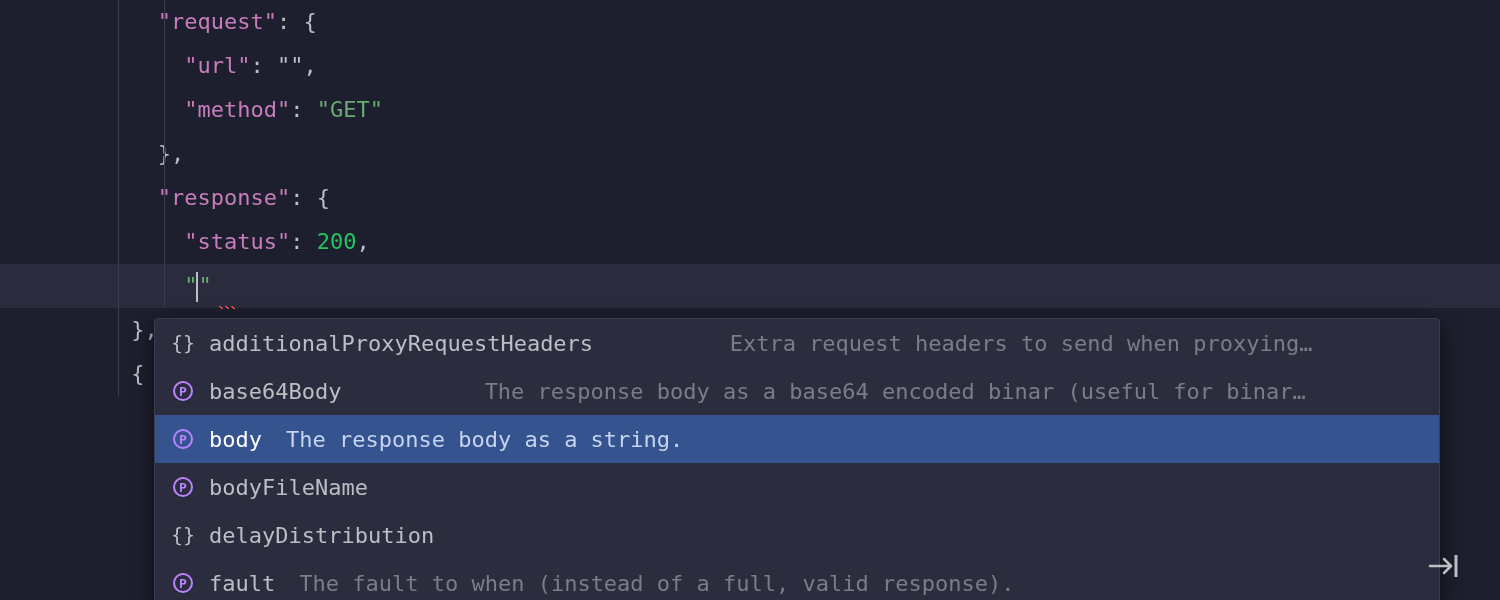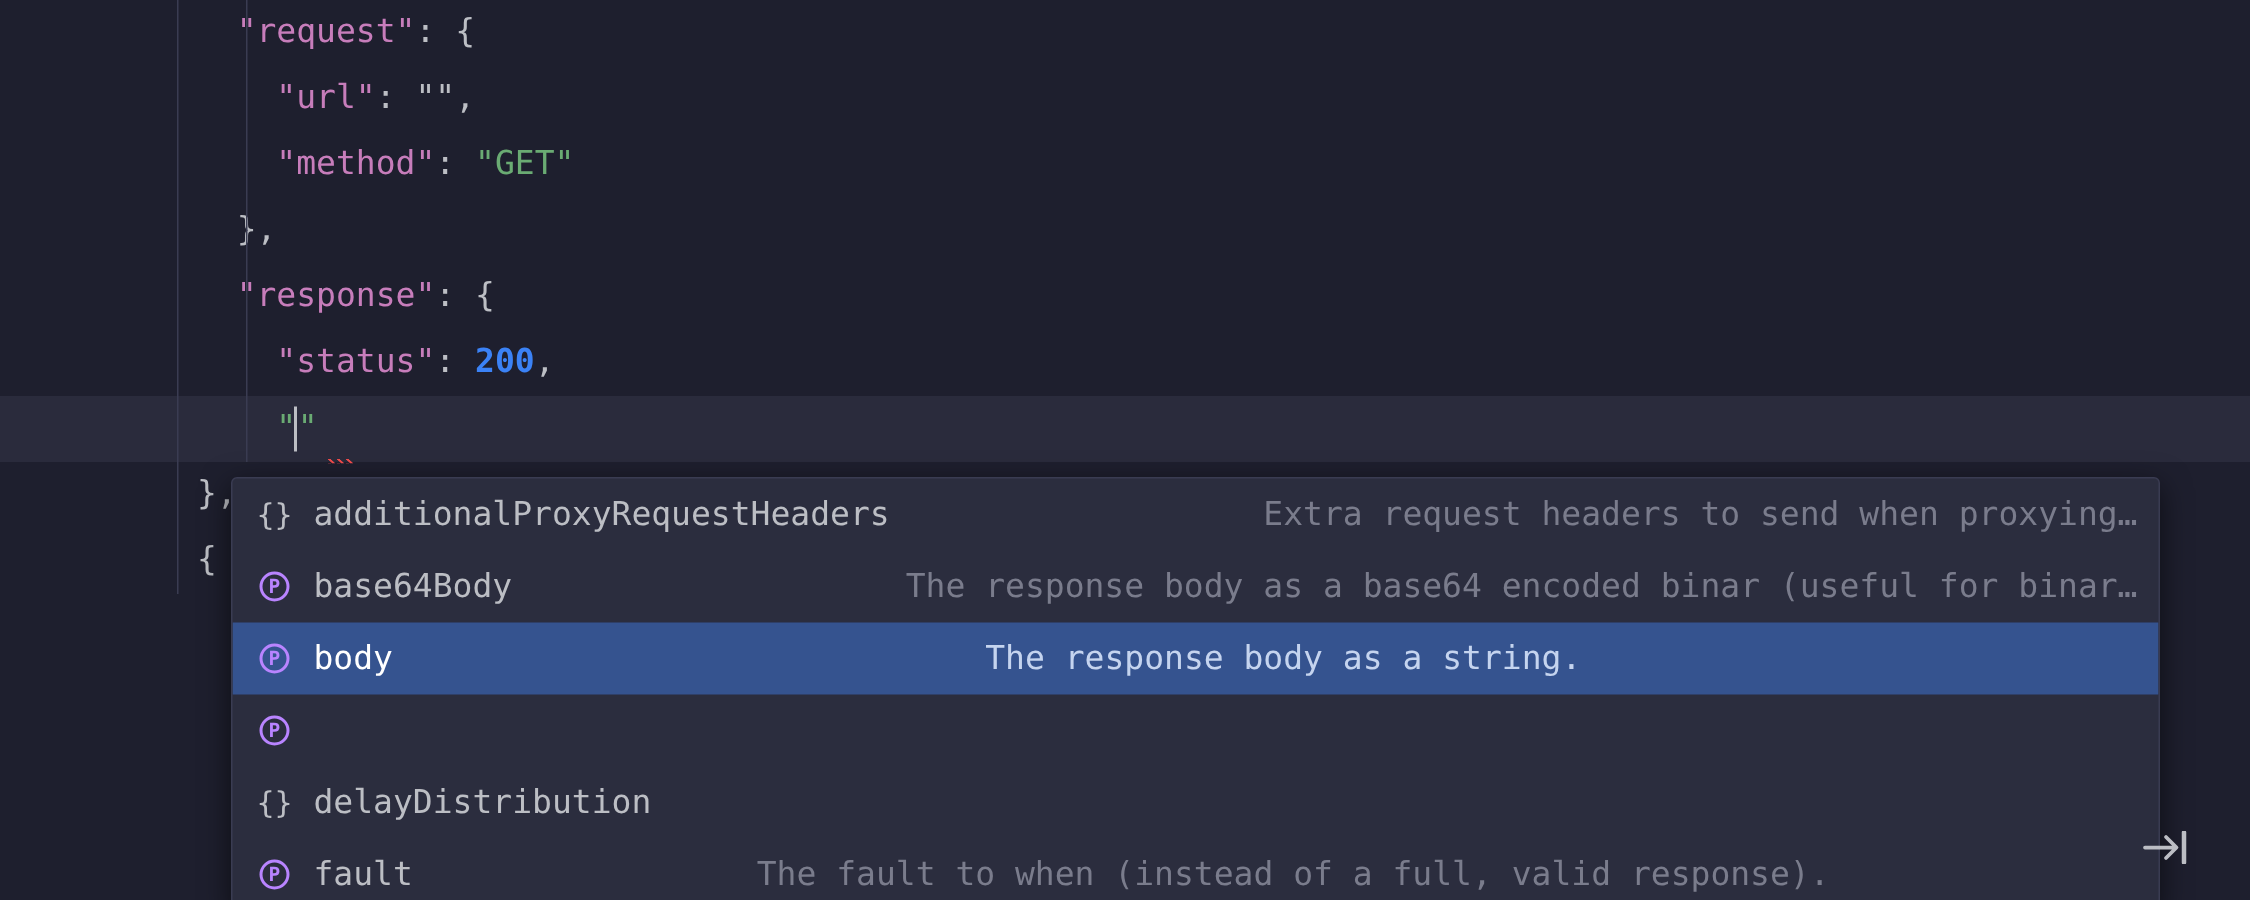--- a/index.html
+++ b/index.html
@@ -36,21 +36,21 @@
     }
     
     .line.active {
       background: #2a2b3c;
     }
     
     .key { color: #c77dbb; }
     .punct { color: #bcbec4; }
     .string { color: #6aab73; }
     .string-link { color: #5c92a6; text-decoration: underline; }
-    .number { color: #3b82f6; font-weight: bold; }
+    .number { color: #22c55e; }
     
     .cursor {
       display: inline-block;
       width: 2px;
       height: 30px;
       background: #bcbec4;
       vertical-align: middle;
       margin-left: -1px;
     }
     
@@ -101,24 +101,24 @@
       text-align: center;
     }
     .suggest-row.selected .suggest-label { color: #fff; }
     .suggest-desc {
       color: #7a7c8c;
       margin-left: 24px;
       white-space: nowrap;
       overflow: hidden;
       text-overflow: ellipsis;
       flex: 1;
-      text-align: right;
+      text-align: center;
     }
     .suggest-desc.right {
-      text-align: center;
+      text-align: left;
     }
     .suggest-row.selected .suggest-desc { color: #c5d4ef; }
     
     .icon-braces {
       color: #bcbec4;
       font-family: monospace;
       font-size: 20px;
     }
     
     .icon-prop {
@@ -241,20 +241,21 @@
       <span class="suggest-icon">
         <span class="icon-prop">P</span>
       </span>
       <span class="suggest-label">body</span>
       <span class="suggest-desc right">The response body as a string.</span>
     </div>
     <div class="suggest-row">
       <span class="suggest-icon">
         <span class="icon-prop">P</span>
       </span>
+      <span class="suggest-label">bodyFileName</span>
     </div>
     <div class="suggest-row">
       <span class="suggest-icon">
         <span class="icon-braces">{}</span>
       </span>
       <span class="suggest-label">delayDistribution</span>
     </div>
     <div class="suggest-row">
       <span class="suggest-icon">
         <span class="icon-prop">P</span>

